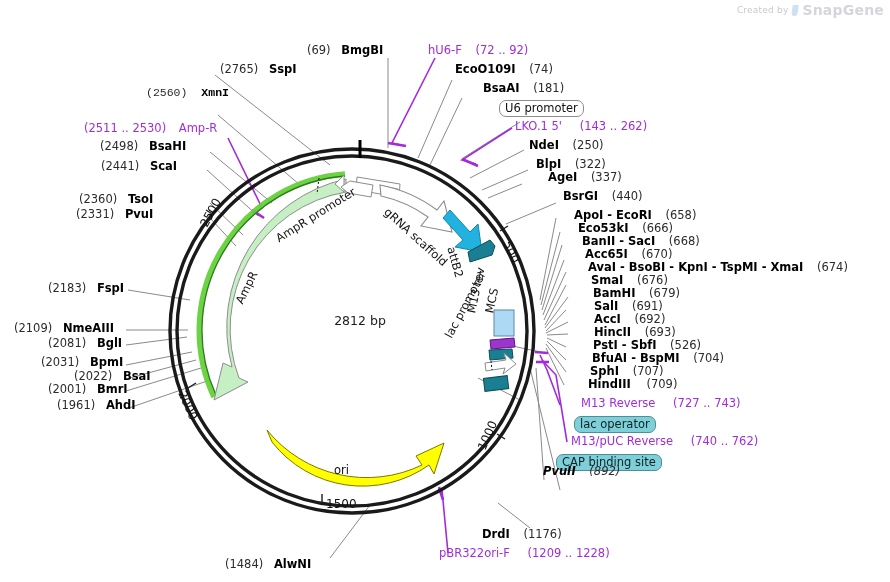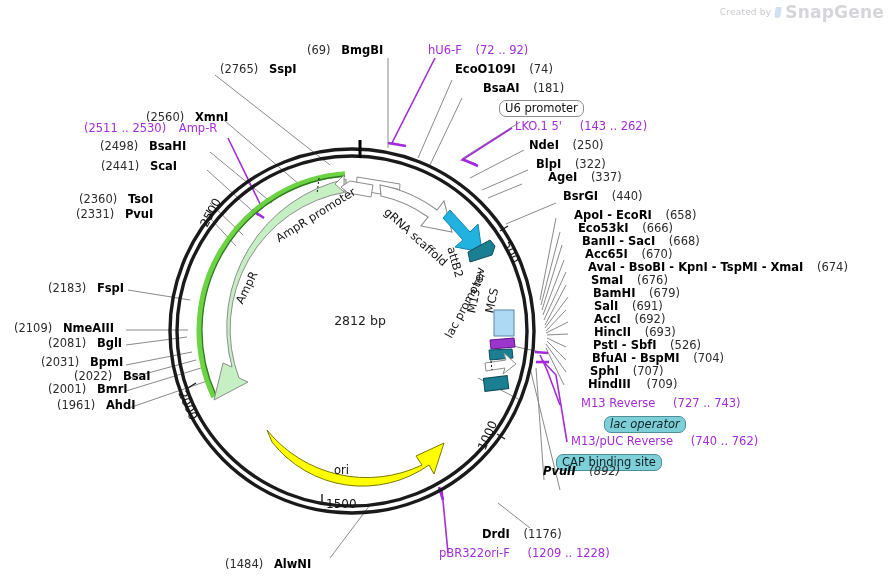--- a/index.html
+++ b/index.html
@@ -21,21 +21,21 @@
     position: absolute; right: 6px; top: 2px;
     display: flex; align-items: center; gap: 4px;
     font-size: 9px; color: #c9c9cf; letter-spacing: .2px;
     user-select: none;
   }
   .watermark .wm-mark {
     display: inline-block; width: 6px; height: 11px;
     background: #cfe0f2; border-radius: 1px 1px 3px 3px;
     transform: skewX(-8deg);
   }
-  .watermark .wm-name { color: #d5d5db; font-size: 17px; font-weight: 600; }
+  .watermark .wm-name { color: #d5d5db; font-size: 14px; font-weight: 600; }
 
   
   .lbl {
     position: absolute;
     font-size: 11.5px;
     white-space: nowrap;
     line-height: 13px;
   }
   .lbl .pos  { color: #2b2b2b; font-weight: 400; }
   .lbl .enz  { color: #000; font-weight: bold; }
@@ -266,21 +266,21 @@
   </div>
 
   <div class="lbl" style="left:307px; top:44px;">
     <span class="pos">(69)</span>
     <span class="enz" style="margin-left:7px;">BmgBI</span>
   </div>
   <div class="lbl" style="left:220px; top:63px;">
     <span class="pos">(2765)</span>
     <span class="enz" style="margin-left:7px;">SspI</span>
   </div>
-  <div class="lbl" style="left:146px; top:111px;">
+  <div class="lbl" style="left:146px; top:86px;font-family:Liberation Mono, monospace;">
     <span class="pos">(2560)</span>
     <span class="enz" style="margin-left:7px;">XmnI</span>
   </div>
 
   <div class="lbl purple" style="left:84px; top:122px;">
     <span class="pos">(2511 .. 2530)</span>
     <span class="enz" style="margin-left:9px;">Amp-R</span>
   </div>
   <div class="lbl" style="left:100px; top:140px;">
     <span class="pos">(2498)</span>
@@ -421,21 +421,21 @@
   </div>
   <div class="lbl" style="left:588px; top:378px;">
     <span class="enz">HindIII</span>
     <span class="pos" style="margin-left:12px;">(709)</span>
   </div>
 
   <div class="lbl purple" style="left:581px; top:397px;">
     <span class="enz">M13 Reverse</span>
     <span class="pos" style="margin-left:14px;">(727 .. 743)</span>
   </div>
-  <div class="boxlbl teal" style="left:604px; top:416px;font-style:italic;">
+  <div class="boxlbl teal" style="left:574px; top:416px;">
     <span>lac operator</span>
   </div>
   <div class="lbl purple" style="left:571px; top:435px;">
     <span class="enz">M13/pUC Reverse</span>
     <span class="pos" style="margin-left:14px;">(740 .. 762)</span>
   </div>
   <div class="boxlbl teal" style="left:556px; top:454px;">
     <span>CAP binding site</span>
   </div>
   <div class="lbl" style="left:543px; top:465px;font-style:italic;">

